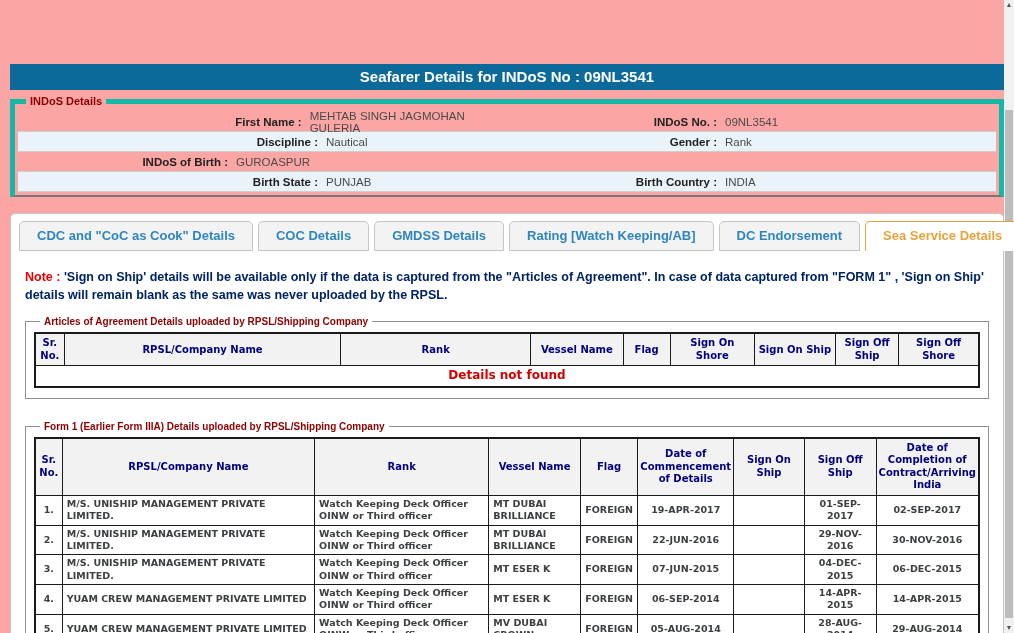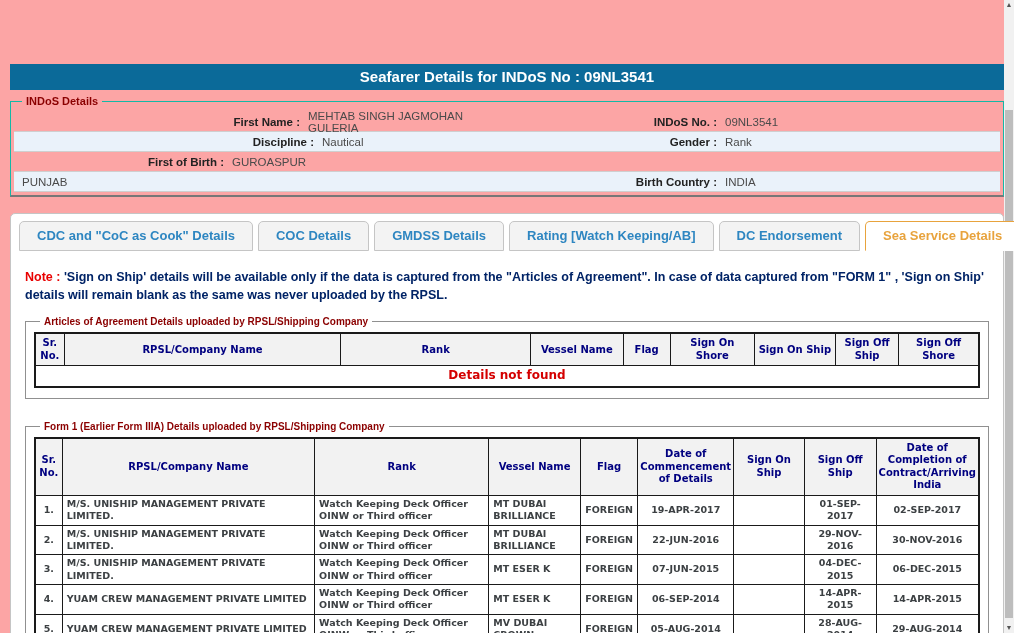--- a/index.html
+++ b/index.html
@@ -20,21 +20,21 @@
   .vscroll .arrow.up{top:0;}
   .vscroll .arrow.down{bottom:0;}
   .vscroll .thumb{position:absolute; left:1px; top:110px; width:8px; height:508px; background:#bdbdbd;}
 
   .page{position:absolute; left:10px; top:64px; width:994px;}
 
   .title-bar{height:26px; background:var(--header-bg); color:var(--header-text);
     font-weight:bold; font-size:15px; text-align:center; line-height:26px;}
 
   
-  fieldset{border:1px solid #14b8a6;}
+  fieldset{border:5px solid #14b8a6;}
   .indos-fs{margin-top:5px; padding:5px 3px 3px 3px; border-bottom-width:2px; border-bottom-color:#777;}
   .indos-fs legend{margin-left:8px; padding:0 4px; color:var(--legend-red); font-weight:bold; font-size:11px;}
   .drow{display:flex; height:20px; align-items:center; font-size:11.5px; border-bottom:1px solid #cfcfcf;}
   .drow:nth-child(odd){background:var(--row-alt);}
   .dcol{display:flex; width:50%; align-items:center;}
   .dlabel{font-weight:bold; color:#222; text-align:right;}
   .dcol.left .dlabel{width:300px;}
   .dcol.right .dlabel{width:210px;}
   .dvalue{margin-left:8px; color:#4a4a4a;}
 
@@ -102,27 +102,28 @@
           <span class="dvalue">Nautical</span>
         </div>
         <div class="dcol right">
           <span class="dlabel">Gender :</span>
           <span class="dvalue">Rank</span>
         </div>
       </div>
 
       <div class="drow">
         <div class="dcol right">
-          <span class="dlabel">First of Birth :</span>
+          <span class="dlabel">INDoS of Birth :</span>
           <span class="dvalue">GUROASPUR</span>
         </div>
       </div>
 
       <div class="drow">
         <div class="dcol left">
+          <span class="dlabel">Birth State :</span>
           <span class="dvalue">PUNJAB</span>
         </div>
         <div class="dcol right">
           <span class="dlabel">Birth Country :</span>
           <span class="dvalue">INDIA</span>
         </div>
       </div>
     </fieldset>
 
     <div class="tabs-box">

